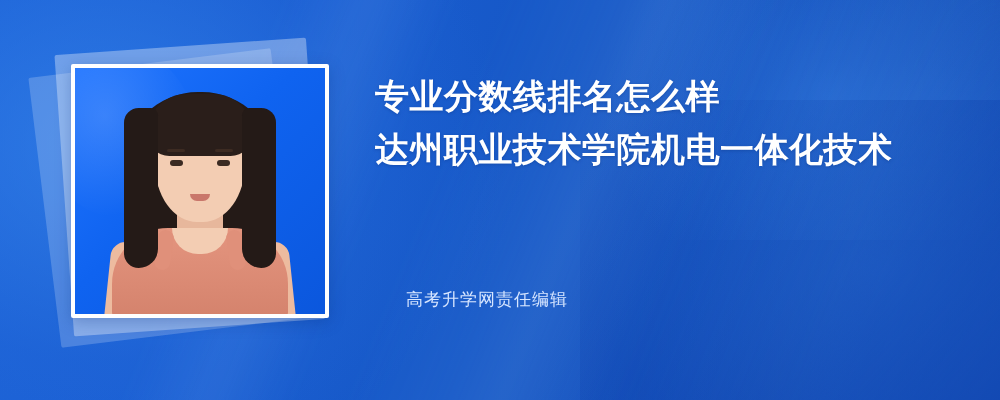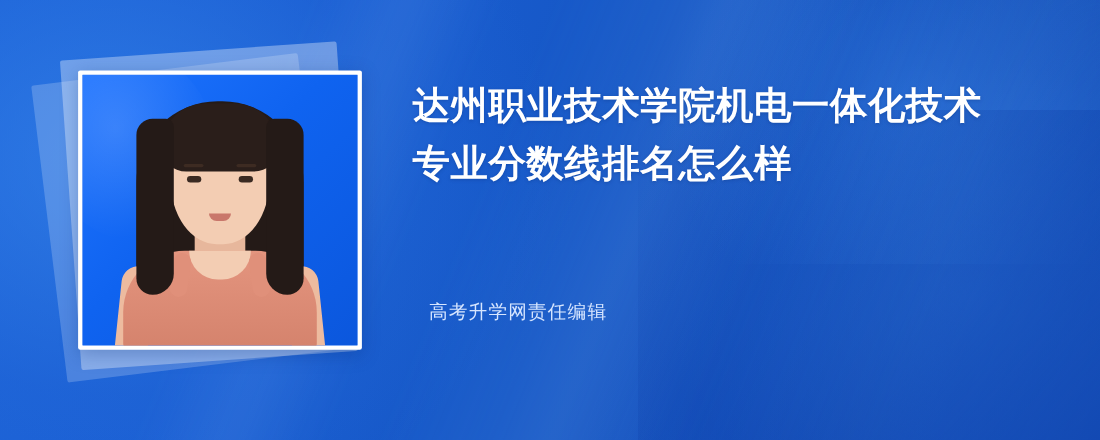--- a/index.html
+++ b/index.html
@@ -296,21 +296,21 @@
     color: #ffffff;
     font-size: 25px;
     font-weight: bold;
     letter-spacing: 2px;
     margin: 0 0 12px 0;
   }
   .role {
     color: #d7e6ff;
     font-size: 17px;
     letter-spacing: 1px;
-    margin: 0;
+    margin: 16px;
   }
 </style>
 </head>
 <body>
 
 <div id="banner">
 
   <div class="bg-base"></div>
   <div class="bg-glow-left"></div>
   <div class="bg-glow-right"></div>
@@ -342,21 +342,21 @@
         <div class="ph-brow l"></div>
         <div class="ph-brow r"></div>
         <div class="ph-eye l"></div>
         <div class="ph-eye r"></div>
         <div class="ph-mouth"></div>
       </div>
     </div>
   </div>
 
   <div class="text-block">
+    <div class="headline">专业分数线排名怎么样</div>
     <div class="headline">达州职业技术学院机电一体化技术</div>
-    <div class="headline">专业分数线排名怎么样</div>
   </div>
 
   <div class="byline-wrap">
     <div class="role">高考升学网责任编辑</div>
   </div>
 
 </div>
 
 </body></html>

